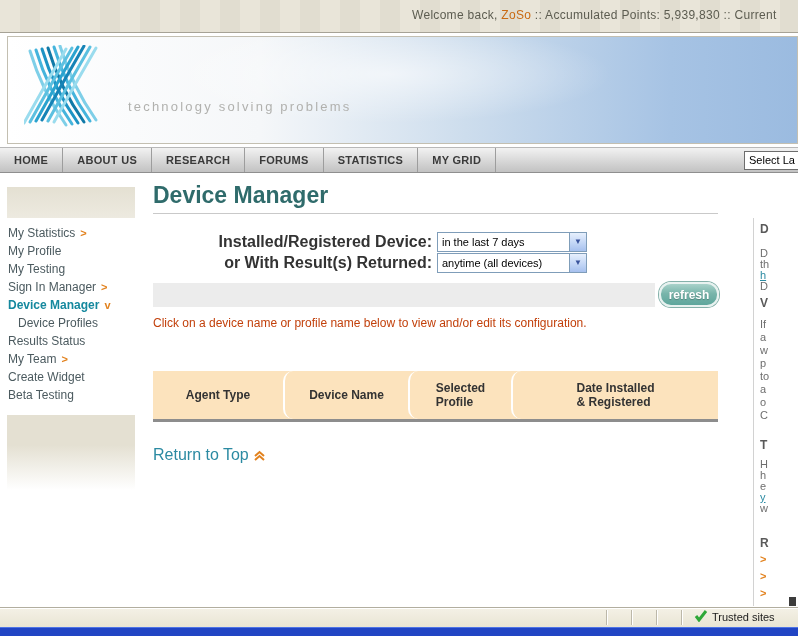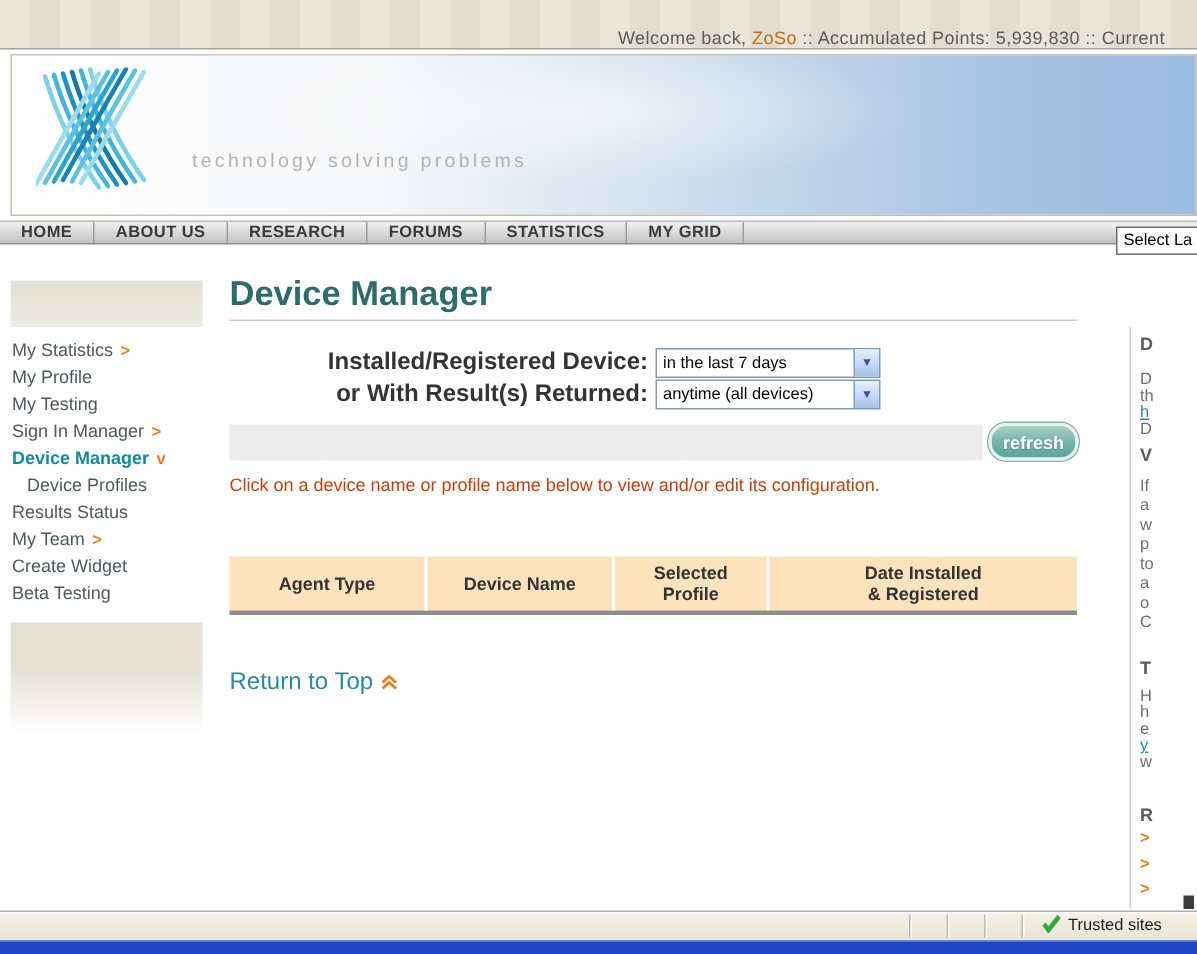--- a/index.html
+++ b/index.html
@@ -8,39 +8,39 @@
     position:relative; width:798px; height:636px; overflow:hidden;
     background:#fff; font-family:"Liberation Sans", sans-serif;
   }
 
   
   .topbar {
     position:absolute; left:0; top:0; width:798px; height:33px;
     background:repeating-linear-gradient(90deg,#e9e5d9 0 20px,#e1ddd0 20px 40px);
     border-bottom:1px solid #a6a296;
   }
-  .topbar-text { position:absolute; left:412px; top:18px; font-size:12px; color:#5c5c50; white-space:nowrap; letter-spacing:.3px; }
+  .topbar-text { position:absolute; left:412px; top:8px; font-size:12px; color:#5c5c50; white-space:nowrap; letter-spacing:.3px; }
   .username { color:#c96a12; cursor:pointer; }
 
   
   .header {
     position:absolute; left:7px; top:36px; width:791px; height:108px;
     border:1px solid #c3bfb1;
     background:
       radial-gradient(ellipse 320px 70px at 48% 35%, rgba(255,255,255,.6), rgba(255,255,255,0) 70%),
       linear-gradient(90deg,#ffffff 0%,#f5f7f9 32%,#cddded 58%,#a6c3e4 84%,#9bbbe0 100%);
   }
   .logo-weave { position:absolute; left:16px; top:8px; }
   .logo-title { position:absolute; left:88px; top:24px; font-size:30px; font-weight:600; color:#9b9b99; letter-spacing:-.5px; white-space:nowrap; }
   .tm { font-size:9px; color:#a8a8a6; }
   .logo-tagline { position:absolute; left:120px; top:62px; font-size:13px; color:#b1b1ae; letter-spacing:2.2px; white-space:nowrap; }
 
   
   .navbar {
-    position:absolute; left:0; top:147px; width:798px; height:16px;
+    position:absolute; left:0; top:147px; width:798px; height:26px;
     background:linear-gradient(180deg,#f2f2f2,#d0d0d0 70%,#c2c2c2);
     border-top:1px solid #b8b8b8; border-bottom:1px solid #8f8f8f;
     display:flex; align-items:stretch;
   }
   .nav-item {
     display:flex; align-items:center; padding:0 14px; font-size:11px; font-weight:bold;
     color:#3a3a3a; border-right:1px solid #9d9d9d; letter-spacing:.3px; cursor:pointer;
   }
   .lang-select {
     position:absolute; left:744px; top:151px; width:70px; height:19px;
@@ -84,22 +84,22 @@
     border:2px solid #e8f2f0; box-shadow:0 0 0 1px #84b1aa;
     color:#fff; font-size:12px; font-weight:bold; text-shadow:0 1px 1px rgba(0,0,0,.25);
     display:flex; align-items:center; justify-content:center; cursor:pointer;
   }
 
   .instructions { position:absolute; left:153px; top:316px; width:600px; font-size:12px; line-height:15px; color:#c2410c; }
 
   .devices-table { position:absolute; left:153px; top:371px; width:565px; }
   .tbl-head { display:flex; background:#fce3bd; border-bottom:3px solid #8d8d8d; }
   .th {
-    height:36px; display:flex; align-items:center; justify-content:center; text-align:center;
-    font-size:12px; font-weight:bold; color:#333; white-space:pre-line;
+    height:48px; display:flex; align-items:center; justify-content:center; 
+    font-size:12px; font-weight:bold; color:#333; white-space:pre-line;border-radius:10px;
   }
   .th + .th { border-left:2px solid #fff; }
   .th-1 { width:130px; } .th-2 { width:125px; } .th-3 { width:103px; } .th-4 { flex:1; }
 
   .return-top { position:absolute; left:153px; top:446px; width:565px; font-size:16px; color:#2b8aa2; cursor:pointer; }
   .return-top svg { vertical-align:-1px; margin-left:4px; }
 
   
   .rp-divider { position:absolute; left:753px; top:218px; width:1px; height:388px; background:#d2d2d2; }
   .rp-line { position:absolute; left:760px; width:40px; font-size:11px; color:#6e6e6e; white-space:nowrap; }

